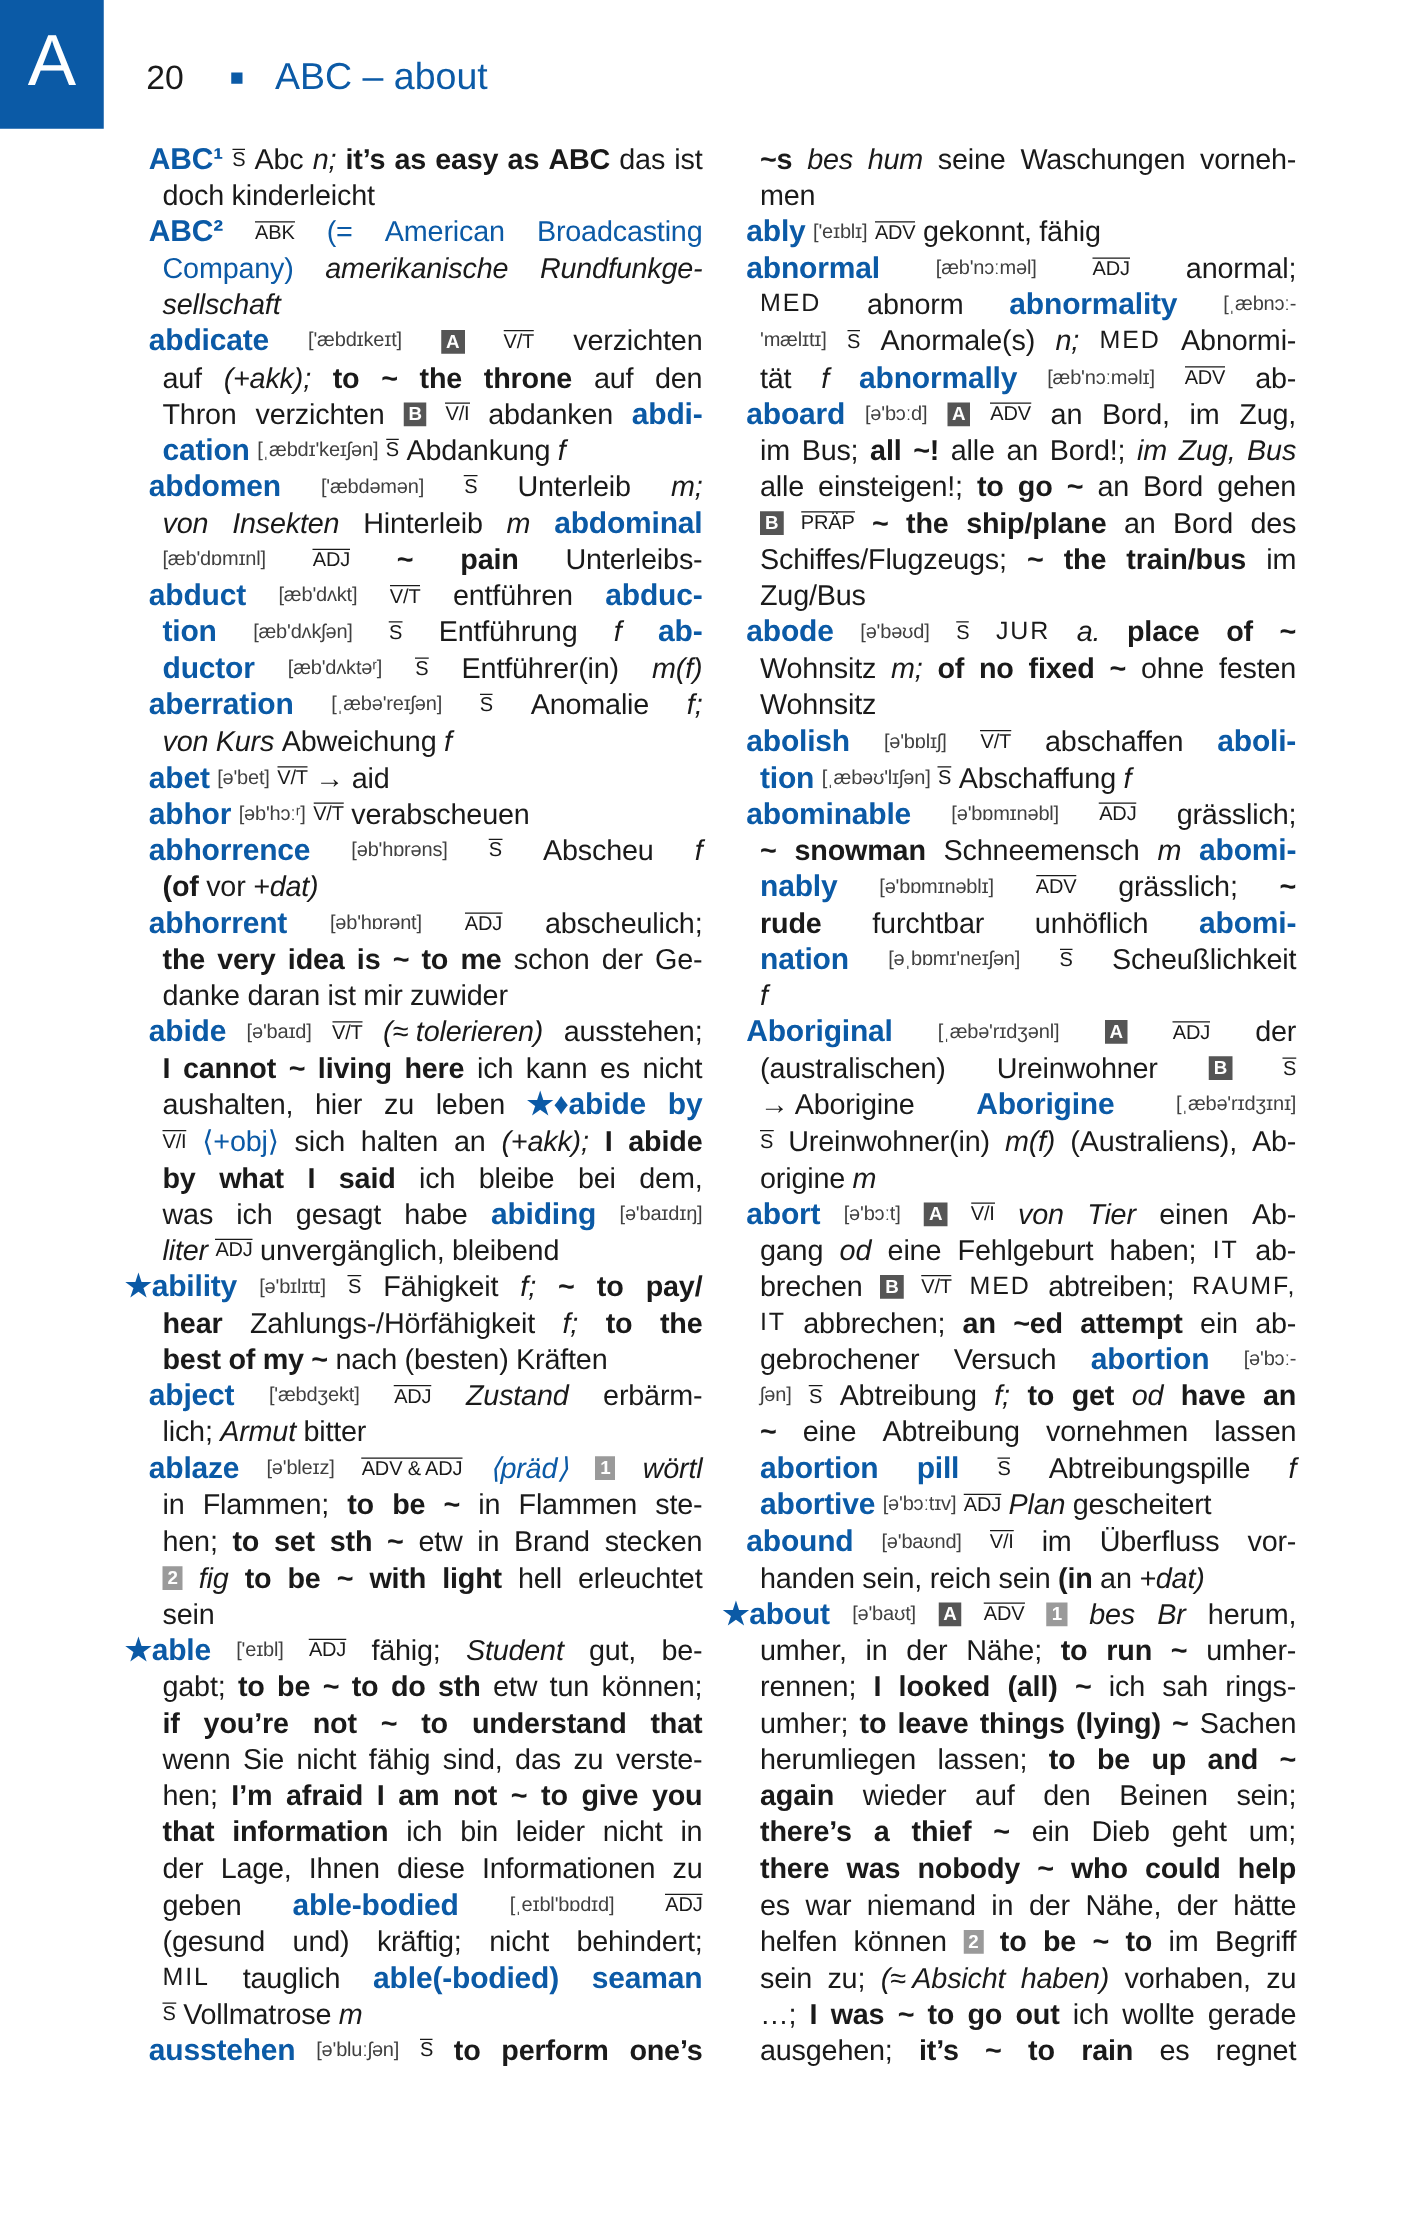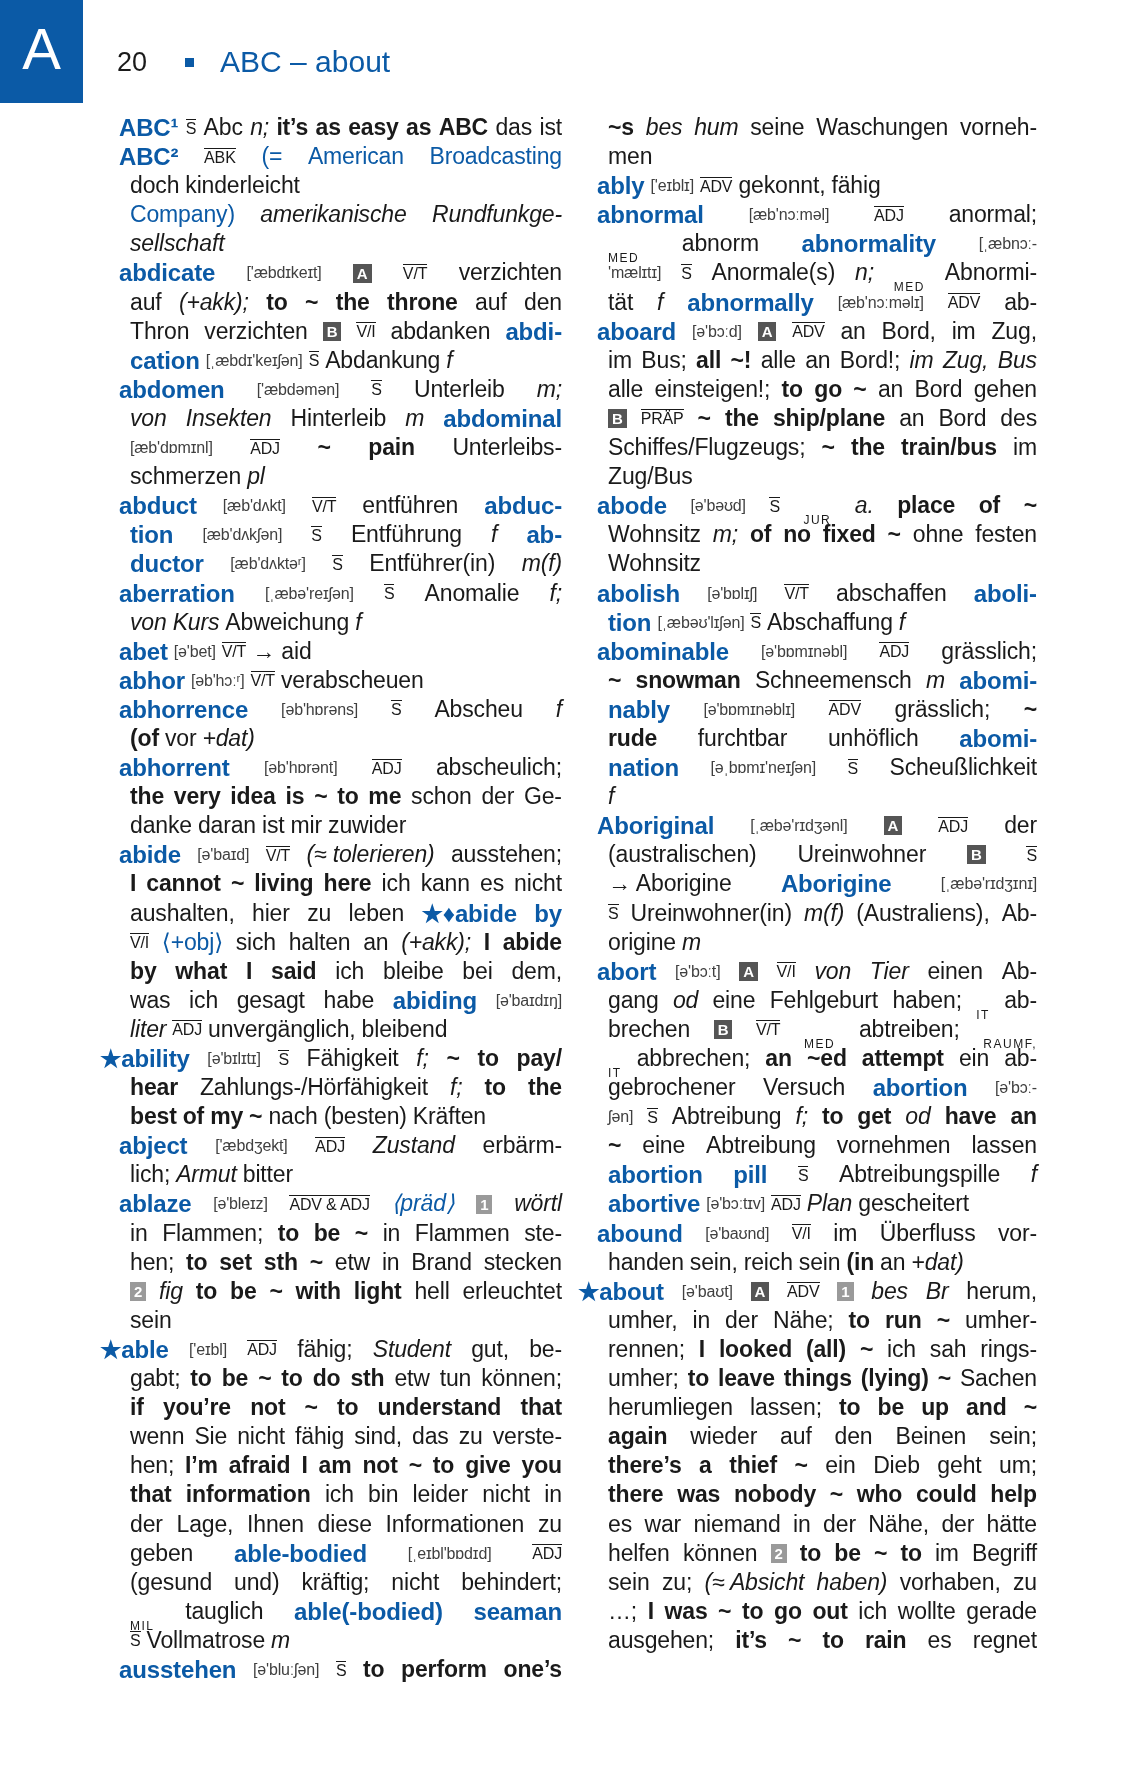--- a/index.html
+++ b/index.html
@@ -21,21 +21,21 @@
         display:flex;justify-content:space-between;}
   .line.last{justify-content:flex-start;}
   .line.last > span{margin-right:6px;}
   .line.ind{padding-left:11px;}
   .line.star{margin-left:-19px;}
   .hw{color:#0b5aa6;font-weight:bold;font-size:24px;}
   .ph{color:#404040;font-size:16px;}
   .bl{color:#0b5aa6;}
   .b{font-weight:bold;}
   .i{font-style:italic;}
-  .sc{font-size:12px;letter-spacing:1.5px;margin-top:15px;}
+  .sc{font-size:20px;letter-spacing:1.5px;}
   .pos{font-size:16px;border-top:1.5px solid #1a1a1a;line-height:16px;align-self:center;padding-top:1px;}
   .box{display:inline-block;background:#555;color:#fff;font-size:15px;font-weight:bold;
        line-height:19px;padding:0 4px;align-self:center;}
   .box.g{background:#9a9a9a;}
 </style>
 </head>
 <body>
 
 <div class="tab">
   <span>A</span>
@@ -53,30 +53,30 @@
       <span class="">Abc</span>
       <span class="i">n;</span>
       <span class="b">it’s</span>
       <span class="b">as</span>
       <span class="b">easy</span>
       <span class="b">as</span>
       <span class="b">ABC</span>
       <span class="">das</span>
       <span class="">ist</span>
     </div>
+    <div class="line ind last">
+      <span class="">doch</span>
+      <span class="">kinderleicht</span>
+    </div>
     <div class="line ">
       <span class="hw">ABC²</span>
       <span class="pos">ABK</span>
       <span class="bl">(=</span>
       <span class="bl">American</span>
       <span class="bl">Broadcasting</span>
-    </div>
-    <div class="line ind last">
-      <span class="">doch</span>
-      <span class="">kinderleicht</span>
     </div>
     <div class="line ind">
       <span class="bl">Company)</span>
       <span class="i">amerikanische</span>
       <span class="i">Rundfunkge-</span>
     </div>
     <div class="line ind last">
       <span class="i">sellschaft</span>
     </div>
     <div class="line ">
@@ -124,24 +124,20 @@
       <span class="">Hinterleib</span>
       <span class="i">m</span>
       <span class="hw">abdominal</span>
     </div>
     <div class="line ind">
       <span class="ph">[æb'dɒmɪnl]</span>
       <span class="pos">ADJ</span>
       <span class="b">~</span>
       <span class="b">pain</span>
       <span class="">Unterleibs-</span>
-    </div>
-    <div class="line ind last">
-      <span class="">schmerzen</span>
-      <span class="i">pl</span>
     </div>
     <div class="line ">
       <span class="hw">abduct</span>
       <span class="ph">[æb'dʌkt]</span>
       <span class="pos">V/T</span>
       <span class="">entführen</span>
       <span class="hw">abduc-</span>
     </div>
     <div class="line ind">
       <span class="hw">tion</span>

